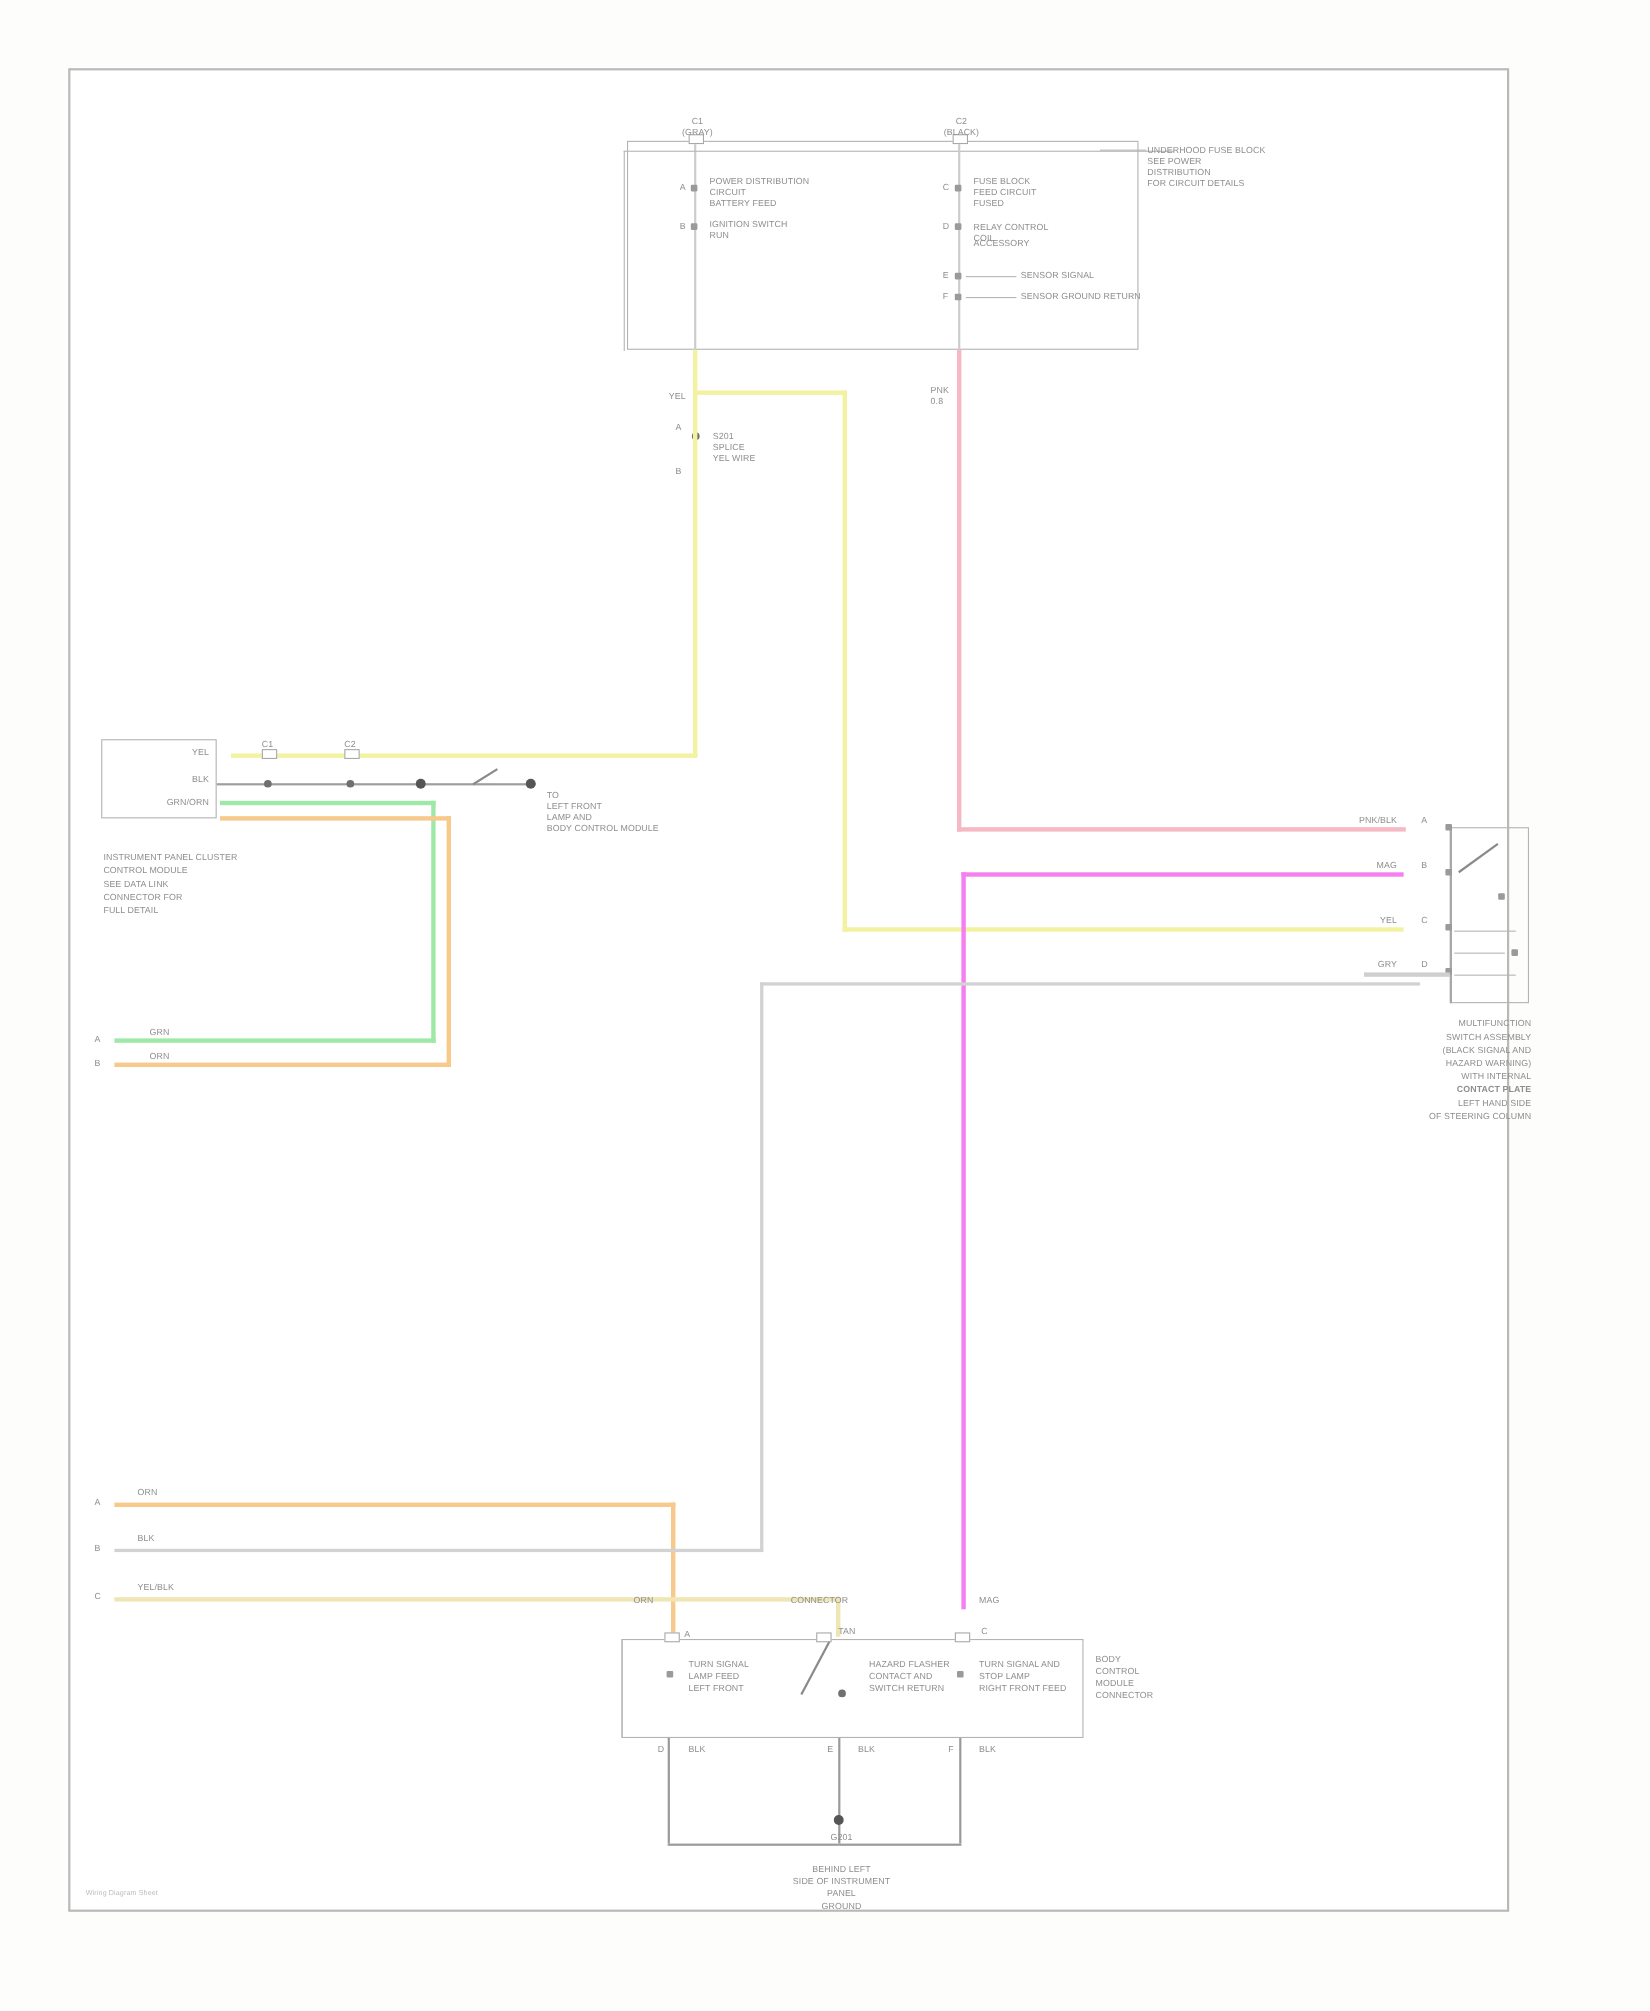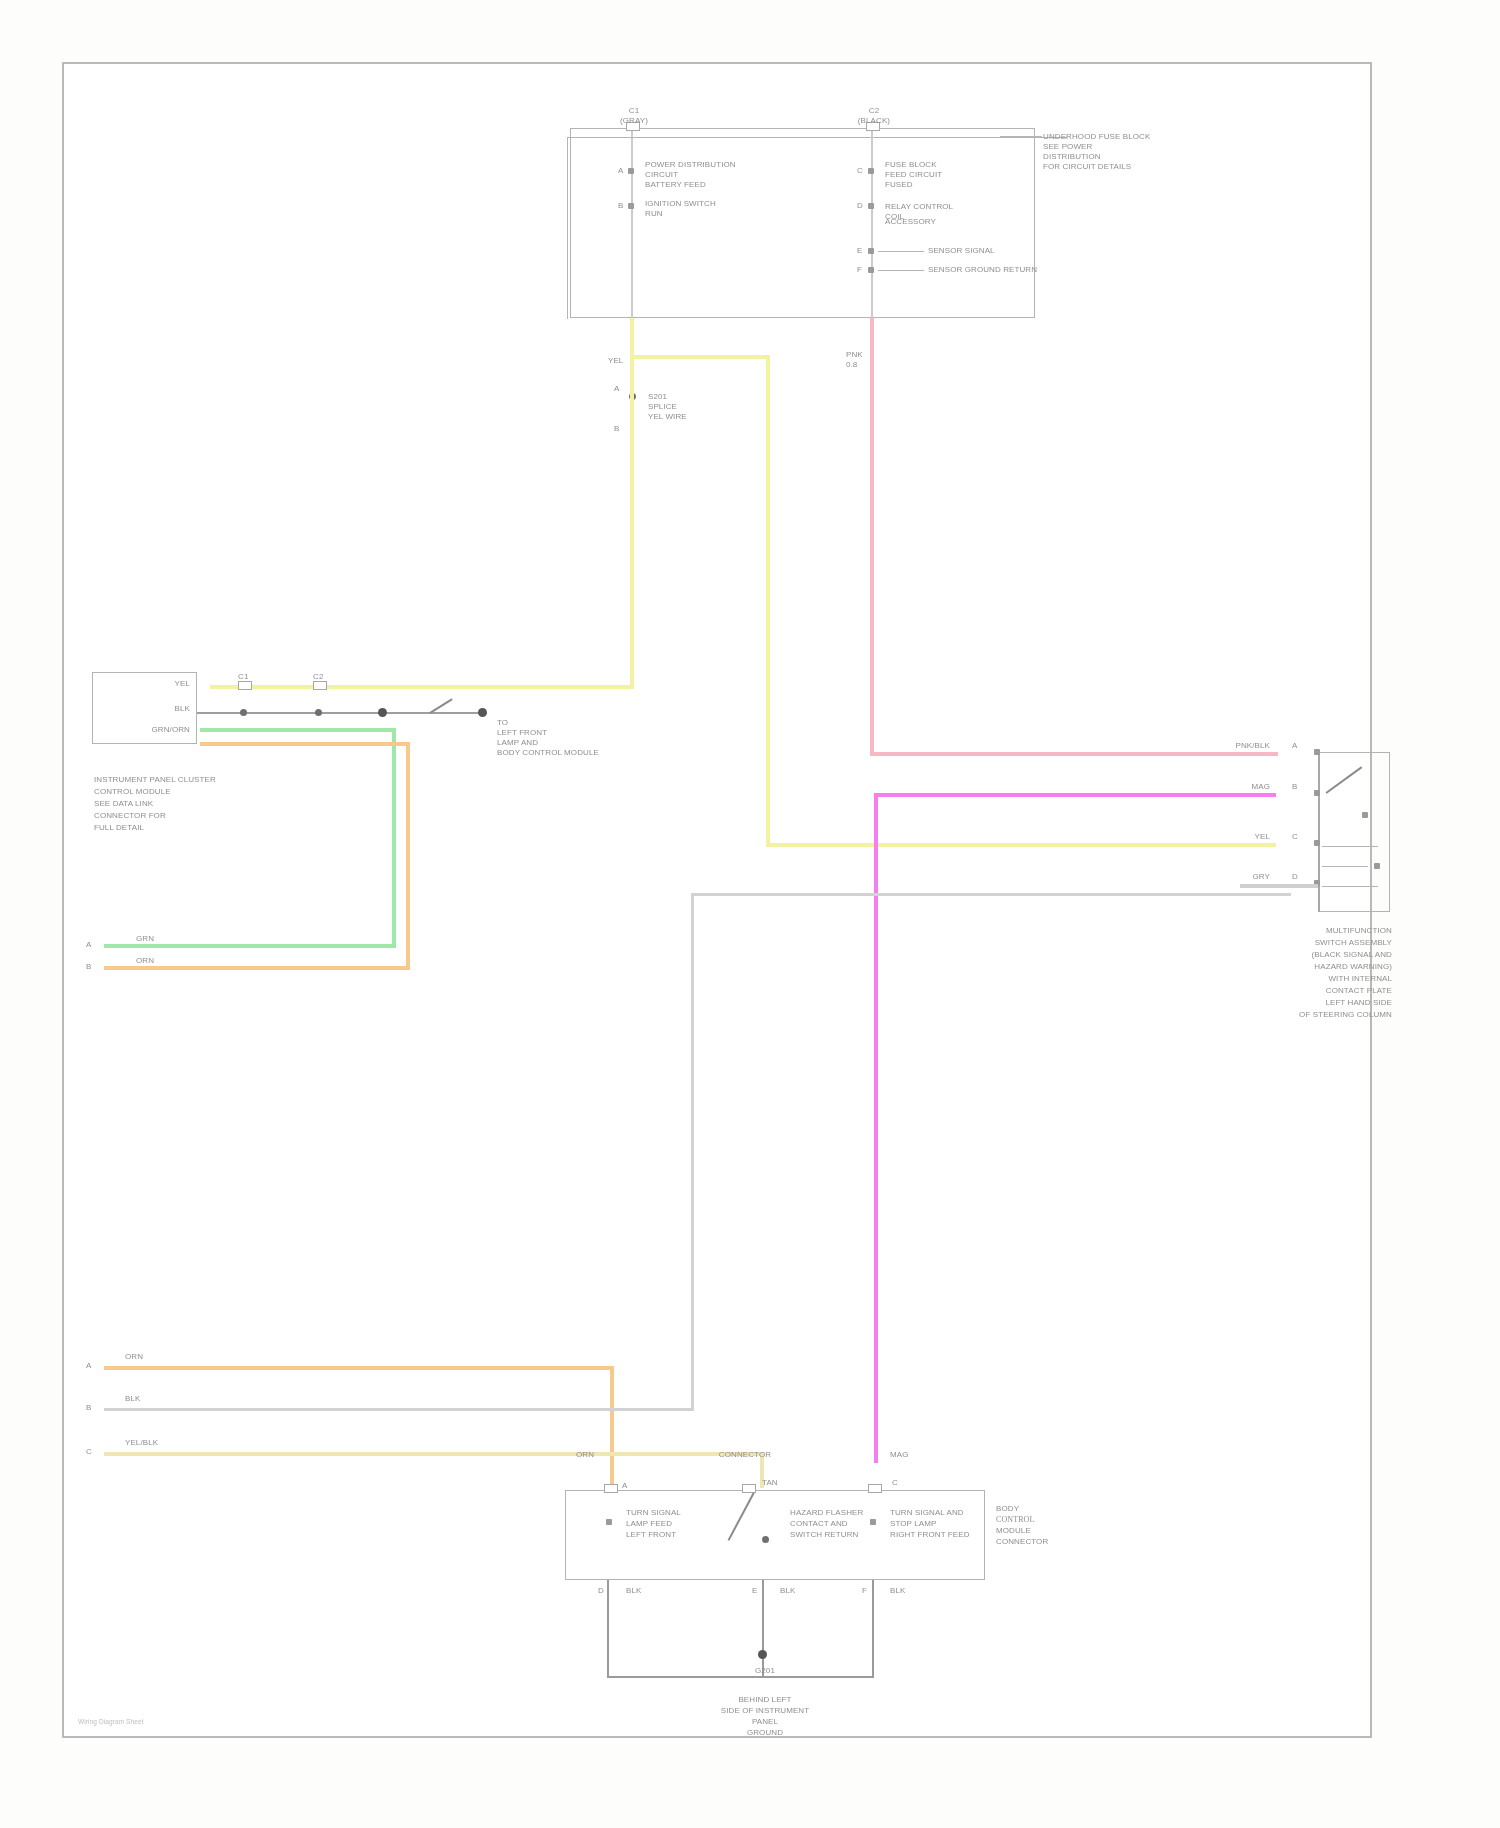--- a/index.html
+++ b/index.html
@@ -245,21 +245,21 @@
   <div class="lead" style="left:1322px;top:866px;width:46px;"></div>
   <div class="pin" style="left:1374px;top:863px;"></div>
 
   <div class="w wh" style="left:1240px;top:884px;width:78px;background:#cfcfcf;"></div>
 
   <div class="t r" style="left:1200px;top:926px;width:192px;">MULTIFUNCTION</div>
   <div class="t r" style="left:1200px;top:938px;width:192px;">SWITCH ASSEMBLY</div>
   <div class="t r" style="left:1200px;top:950px;width:192px;">(BLACK SIGNAL AND</div>
   <div class="t r" style="left:1200px;top:962px;width:192px;">HAZARD WARNING)</div>
   <div class="t r" style="left:1200px;top:974px;width:192px;">WITH INTERNAL</div>
-  <div class="t r" style="left:1200px;top:986px;width:192px;">CONTACT PLATE</div>
+  <div class="t r" style="left:1200px;top:986px;width:192px;font-weight:bold;">CONTACT PLATE</div>
   <div class="t r" style="left:1200px;top:998px;width:192px;">LEFT HAND SIDE</div>
   <div class="t r" style="left:1200px;top:1010px;width:192px;">OF STEERING COLUMN</div>
 
   <div class="t" style="left:86px;top:1361px;">A</div>
   <div class="t" style="left:125px;top:1352px;">ORN</div>
   <div class="w wh" style="left:104px;top:1366px;width:510px;background:#f7c98a;"></div>
   <div class="w wv" style="left:610px;top:1366px;height:120px;background:#f7c98a;"></div>
 
   <div class="t" style="left:86px;top:1403px;">B</div>
   <div class="t" style="left:125px;top:1394px;">BLK</div>
@@ -298,21 +298,21 @@
   <div class="t" style="left:790px;top:1508px;">HAZARD FLASHER</div>
   <div class="t" style="left:790px;top:1519px;">CONTACT AND</div>
   <div class="t" style="left:790px;top:1530px;">SWITCH RETURN</div>
 
   <div class="pin" style="left:870px;top:1519px;"></div>
   <div class="t" style="left:890px;top:1508px;">TURN SIGNAL AND</div>
   <div class="t" style="left:890px;top:1519px;">STOP LAMP</div>
   <div class="t" style="left:890px;top:1530px;text-align:center;">RIGHT FRONT FEED</div>
 
   <div class="t" style="left:996px;top:1504px;">BODY</div>
-  <div class="t" style="left:996px;top:1515px;font-family:Liberation Serif, serif;">CONTROL</div>
+  <div class="t" style="left:996px;top:1515px;">CONTROL</div>
   <div class="t" style="left:996px;top:1526px;">MODULE</div>
   <div class="t" style="left:996px;top:1537px;">CONNECTOR</div>
 
   <div class="w wv" style="left:607px;top:1580px;height:96px;background:#9a9a9a;width:2px;"></div>
   <div class="t" style="left:598px;top:1586px;">D</div>
   <div class="t" style="left:626px;top:1586px;">BLK</div>
 
   <div class="w wv" style="left:762px;top:1580px;height:96px;background:#9a9a9a;width:2px;"></div>
   <div class="t" style="left:752px;top:1586px;">E</div>
   <div class="t" style="left:780px;top:1586px;">BLK</div>

